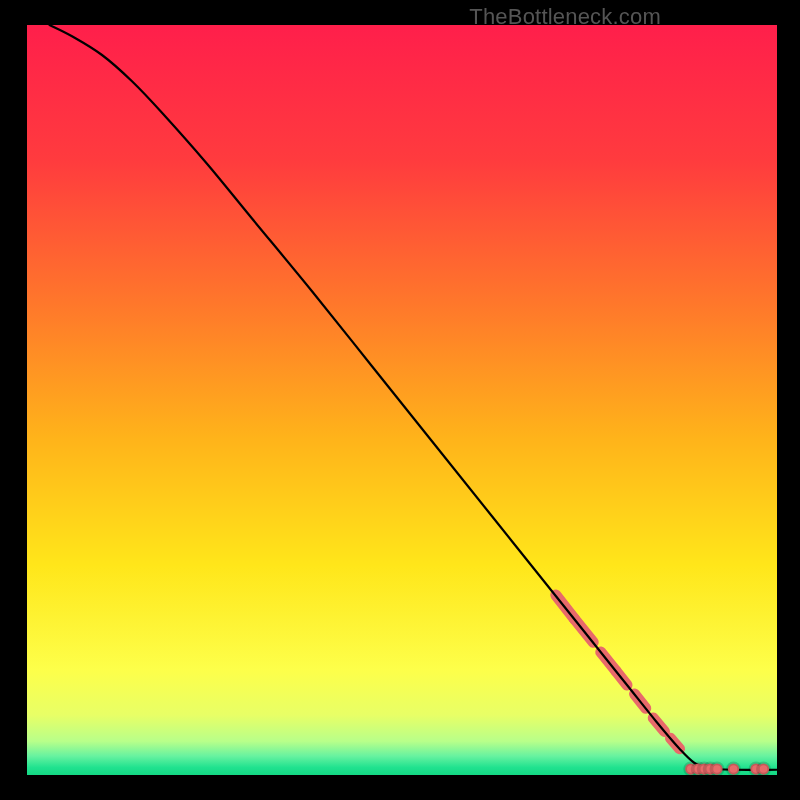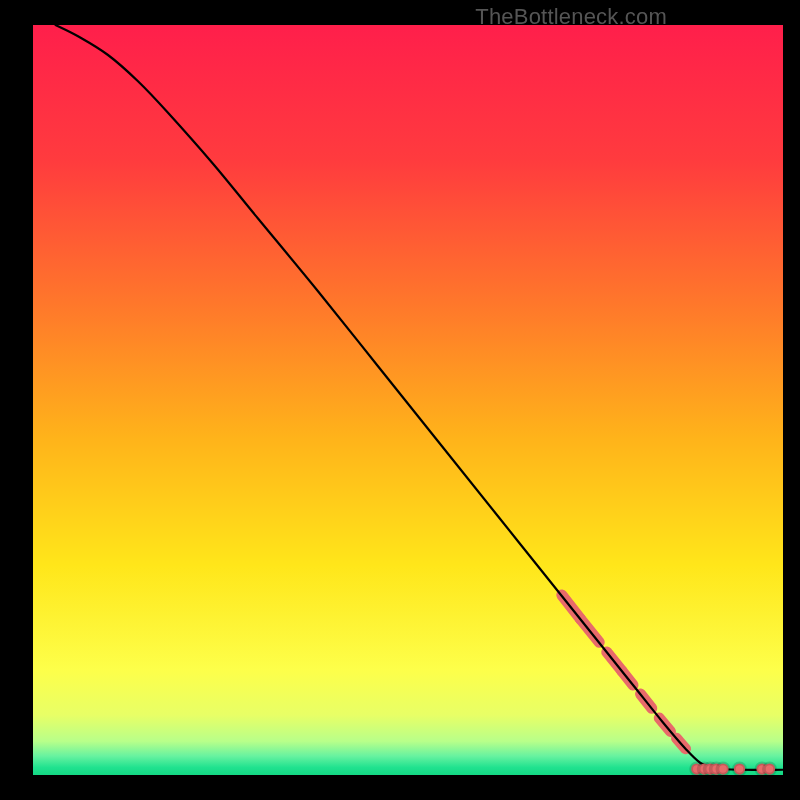--- a/index.html
+++ b/index.html
@@ -6,21 +6,21 @@
     margin: 0;
     padding: 0;
     width: 800px;
     height: 800px;
     background: #000;
     overflow: hidden;
     font-family: Arial, Helvetica, sans-serif;
   }
   .frame {
     position: absolute;
-    left: 8px;
+    left: 2px;
     top: 0;
     width: 671px;
     height: 800px;
     background: #000;
     border-radius: 14px;
   }
   .plot {
     position: absolute;
     left: 25px;
     top: 25px;

